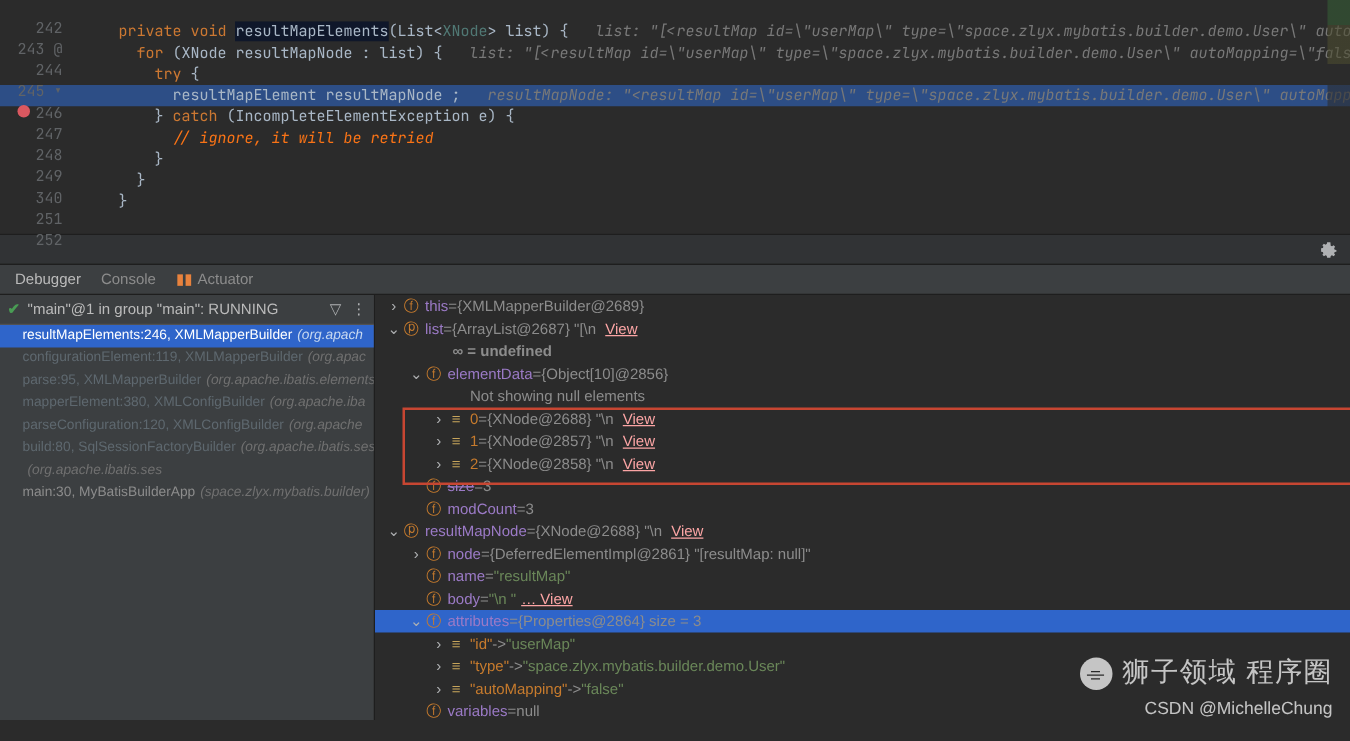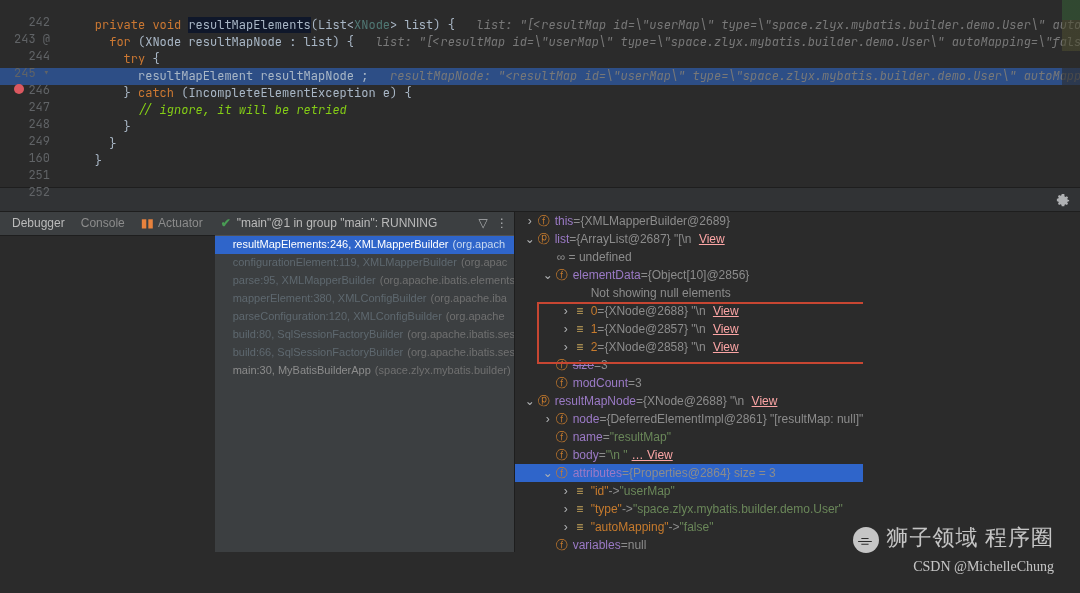--- a/index.html
+++ b/index.html
@@ -15,71 +15,71 @@
   .gutter { width:62px; text-align:right; color:#606366;
             padding-right:12px; user-select:none;margin-top:28px; }
   .code-line { display:flex; height:17px; align-items:center; white-space:pre; }
   .code-line .code { flex:1; overflow:hidden; padding-left:4px; }
   .sel { background:#0f172a; }
   .line-hl { background:#2D4E86; }
   .kw   { color:#CC7832; }
   .ptype{ color:#507874; }
   .ident{ color:#A9B7C6; }
   .paren{ color:#A9B7C6; }
-  .comment { color:#84cc16; font-style:italic; }
+  .comment { color:#f97316; font-style:italic; }
   .hint { color:#787878; font-style:italic; }
   .bp   { width:10px;height:10px;border-radius:50%;
           background:#DB5860; display:inline-block; margin-right:4px; }
   .gut-flag { color:#606366; }
   .editor-toolbar { height:24px; background:#313335; border-top:1px solid #1E1E1E;
                     display:flex; align-items:center; justify-content:flex-end; padding:0 10px;}
   .gear { width:14px;height:14px; color:#AFB1B3; }
   
-  .debug { display:flex; flex-direction:row; border-top:1px solid #1E1E1E; }
+  .debug { display:flex; flex-direction:column; border-top:1px solid #1E1E1E; }
   .tabs { display:flex; align-items:center; gap:16px;
           background:#3C3F41; height:24px; padding:0 12px;
           border-bottom:1px solid #1E1E1E; font-family: "Segoe UI", sans-serif;}
   .tab { color:#8C8C8C; cursor:pointer; }
   .tab.active { color:#BBBBBB; }
   .tab .act-ico { color:#E8823D; margin-right:4px; }
   .debug-body { display:flex; height:340px; }
   
   .frames { width:300px; background:#3C3F41; border-right:1px solid #1E1E1E;
             display:flex; flex-direction:column; font-family:"Segoe UI",sans-serif; }
   .frames-head { display:flex; align-items:center; height:24px;
                  background:#3C3F41; color:#BBBBBB;
                  padding:0 6px; border-bottom:1px solid #515151;}
   .check { color:#499C54; margin-right:6px; font-weight:bold; }
   .filter-ico { margin-left:auto; color:#AFB1B3; }
   .dots { color:#AFB1B3; margin-left:8px;}
   .frame-row { height:18px; padding:0 21px 0 18px; display:flex;
                align-items:center; white-space:nowrap; overflow:hidden;
                color:#8C8C8C; font-size:11px;}
   .frame-row.sel { background:#2F65CA; color:#FFFFFF; }
-  .frame-row .loc { color:#707070; margin-left:4px; }
+  .frame-row .loc { color:#707070; font-style:italic; margin-left:4px; }
   .frame-row.sel .loc { color:#C8D9F0; }
   .frame-row.dim { color:#5E686F; }
   
   .vars { flex:1; background:#2B2B2B; overflow:hidden; position:relative;
           font-family:"Segoe UI",sans-serif; font-size:12px;}
   .vrow { display:flex; align-items:center; height:18px;
           white-space:nowrap; overflow:hidden; }
   .vrow.selected { background:#2F65CA; color:#FFFFFF; }
   .twisty { width:10px; color:#AFB1B3; display:inline-block; text-align:center; }
   .ico { width:14px; display:inline-block; text-align:center; margin:0 4px 0 2px; }
   .ico-f { color:#C77B2D; } .ico-p { color:#C77B2D; } .ico-arr{ color:#C7A55B; }
   .vname { color:#9B7AC6; } .vval { color:#8C8C8C; }
   .vstr  { color:#6A8759; }
   .vkey  { color:#C77B2D; }
   .view  { color:#fca5a5; text-decoration:underline; margin-left:4px; }
   
   .hl-box { position:absolute; border:2px solid #C74632; pointer-events:none; }
   
-  .watermark { position:absolute; right:26px; bottom:16px;
-               color:#E0E0E0; font-family:Liberation Serif, serif;
+  .watermark { position:absolute; right:14px; bottom:16px;
+               color:#E0E0E0; font-family:Liberation Sans, sans-serif;
                text-align:right; opacity:.85; pointer-events:none; }
   .watermark .top { font-size:22px; letter-spacing:1px; }
   .watermark .wc { display:inline-block; width:26px;height:26px; border-radius:50%;
                    background:#E0E0E0; color:#2B2B2B; font-size:18px;
                    line-height:26px; text-align:center; margin-right:8px;
                    vertical-align:middle;}
   .watermark .bot { font-size:14px; margin-top:4px; }
   
   .minimap { position:absolute; top:0; right:0; width:18px; height:170px;
              background:linear-gradient(#355C35 0 12%, #4B4B2F 12% 30%, #2B2B2B 30% 100%);
@@ -90,21 +90,21 @@
 
 <div class="editor" id="editor">
     <div class="code-line"><div class="gutter">242</div><div class="code"></div></div>
     <div class="code-line"><div class="gutter">243 <span class="gut-flag">@</span></div><div class="code"><span class="">    </span><span class="kw">private void </span><span class="ident sel">resultMapElements</span><span class="paren">(</span><span class="ident">List</span><span class="paren">&lt;</span><span class="ptype">XNode</span><span class="paren">&gt; </span><span class="ident">list</span><span class="paren">) {   </span><span class="hint">list: "[&lt;resultMap id=\"userMap\" type=\"space.zlyx.mybatis.builder.demo.User\" autoMapping=\"false\"&gt;\n    &lt;result co</span></div></div>
     <div class="code-line"><div class="gutter">244</div><div class="code"><span class="">      </span><span class="kw">for </span><span class="paren">(</span><span class="ident">XNode </span><span class="ident">resultMapNode : list) {   </span><span class="hint">list: "[&lt;resultMap id=\"userMap\" type=\"space.zlyx.mybatis.builder.demo.User\" autoMapping=\"false\"&gt;\n    &lt;result column=\"id\" prope</span></div></div>
     <div class="code-line"><div class="gutter">245 <span class="gut-flag">▾</span></div><div class="code"><span class="">        </span><span class="kw">try </span><span class="paren">{</span></div></div>
     <div class="code-line line-hl"><div class="gutter"><span class="bp"></span>246</div><div class="code"><span class="">          </span><span class="ident">resultMapElement </span><span class="ident">resultMapNode ;   </span><span class="hint">resultMapNode: "&lt;resultMap id=\"userMap\" type=\"space.zlyx.mybatis.builder.demo.User\" autoMapping=\"false\"&gt;\n    &lt;result column</span></div></div>
     <div class="code-line"><div class="gutter">247</div><div class="code"><span class="">        </span><span class="paren">} </span><span class="kw">catch </span><span class="paren">(</span><span class="ident">IncompleteElementException </span><span class="paren">e) {</span></div></div>
     <div class="code-line"><div class="gutter">248</div><div class="code"><span class="">          </span><span class="comment">// ignore, it will be retried</span></div></div>
     <div class="code-line"><div class="gutter">249</div><div class="code"><span class="">        </span><span class="paren">}</span></div></div>
-    <div class="code-line"><div class="gutter">160</div><div class="code"><span class="">      </span><span class="paren">}</span></div></div>
+    <div class="code-line"><div class="gutter">340</div><div class="code"><span class="">      </span><span class="paren">}</span></div></div>
     <div class="code-line"><div class="gutter">251</div><div class="code"><span class="">    </span><span class="paren">}</span></div></div>
     <div class="code-line"><div class="gutter">252</div><div class="code"></div></div>
   </div>
 <div class="minimap"></div>
 
 <div class="editor-toolbar">
   <span class="gear">
     <svg viewBox="0 0 16 16" width="14" height="14" fill="currentColor">
         <path d="M8 5a3 3 0 100 6 3 3 0 000-6zm7 3l-1.6-.3a5.5 5.5 0 00-.5-1.2l.9-1.4-1.4-1.4-1.4.9a5.5 5.5 0 00-1.2-.5L9.5 1h-3l-.3 1.6a5.5 5.5 0 00-1.2.5l-1.4-.9L2.2 3.6l.9 1.4a5.5 5.5 0 00-.5 1.2L1 6.5v3l1.6.3c.1.4.3.8.5 1.2l-.9 1.4 1.4 1.4 1.4-.9c.4.2.8.4 1.2.5L6.5 15h3l.3-1.6c.4-.1.8-.3 1.2-.5l1.4.9 1.4-1.4-.9-1.4c.2-.4.4-.8.5-1.2L15 9.5v-3z"></path>
       </svg>
@@ -147,21 +147,20 @@
           </div>
           <div class="frame-row dim">
             <span>parseConfiguration:120, XMLConfigBuilder</span>
             <span class="loc">(org.apache</span>
           </div>
           <div class="frame-row dim">
             <span>build:80, SqlSessionFactoryBuilder</span>
             <span class="loc">(org.apache.ibatis.ses</span>
           </div>
           <div class="frame-row dim">
-            <span>build:66, SqlSessionFactoryBuilder</span>
             <span class="loc">(org.apache.ibatis.ses</span>
           </div>
           <div class="frame-row">
             <span>main:30, MyBatisBuilderApp</span>
             <span class="loc">(space.zlyx.mybatis.builder)</span>
           </div>
         </div>
     </div>
 
     <div class="vars" id="vars">
@@ -173,21 +172,21 @@
           <span class="vval">= </span>
           <span class="vval">{XMLMapperBuilder@2689}</span>
         </div>
         <div class="vrow" style="padding-left: 10px;">
           <span class="twisty">⌄</span>
           <span class="ico ico-p">ⓟ</span>
           <span class="vname">list</span>
           <span class="vval">= </span>
           <span class="vval">{ArrayList@2687} "[<resultmap id="\&quot;userMap\&quot;" type="\&quot;space.zlyx.mybatis.builder.demo.User\&quot;" automapping="\&quot;false\&quot;">\n    <result column="\&quot;id\&quot;" property="\&quot;i…&lt;/span"><span class="view">View</span></result></resultmap></span>
         </div>
-        <div class="vrow" style="padding-left: 12px;">
+        <div class="vrow" style="padding-left: 32px; font-weight: bold;">
           <span class="twisty">&nbsp;</span>
           <span class="ico">&nbsp;</span>
           <span class="vval">∞  = undefined</span>
         </div>
         <div class="vrow" style="padding-left: 28px;">
           <span class="twisty">⌄</span>
           <span class="ico ico-f">ⓕ</span>
           <span class="vname">elementData</span>
           <span class="vval">= </span>
           <span class="vval">{Object[10]@2856}</span>

